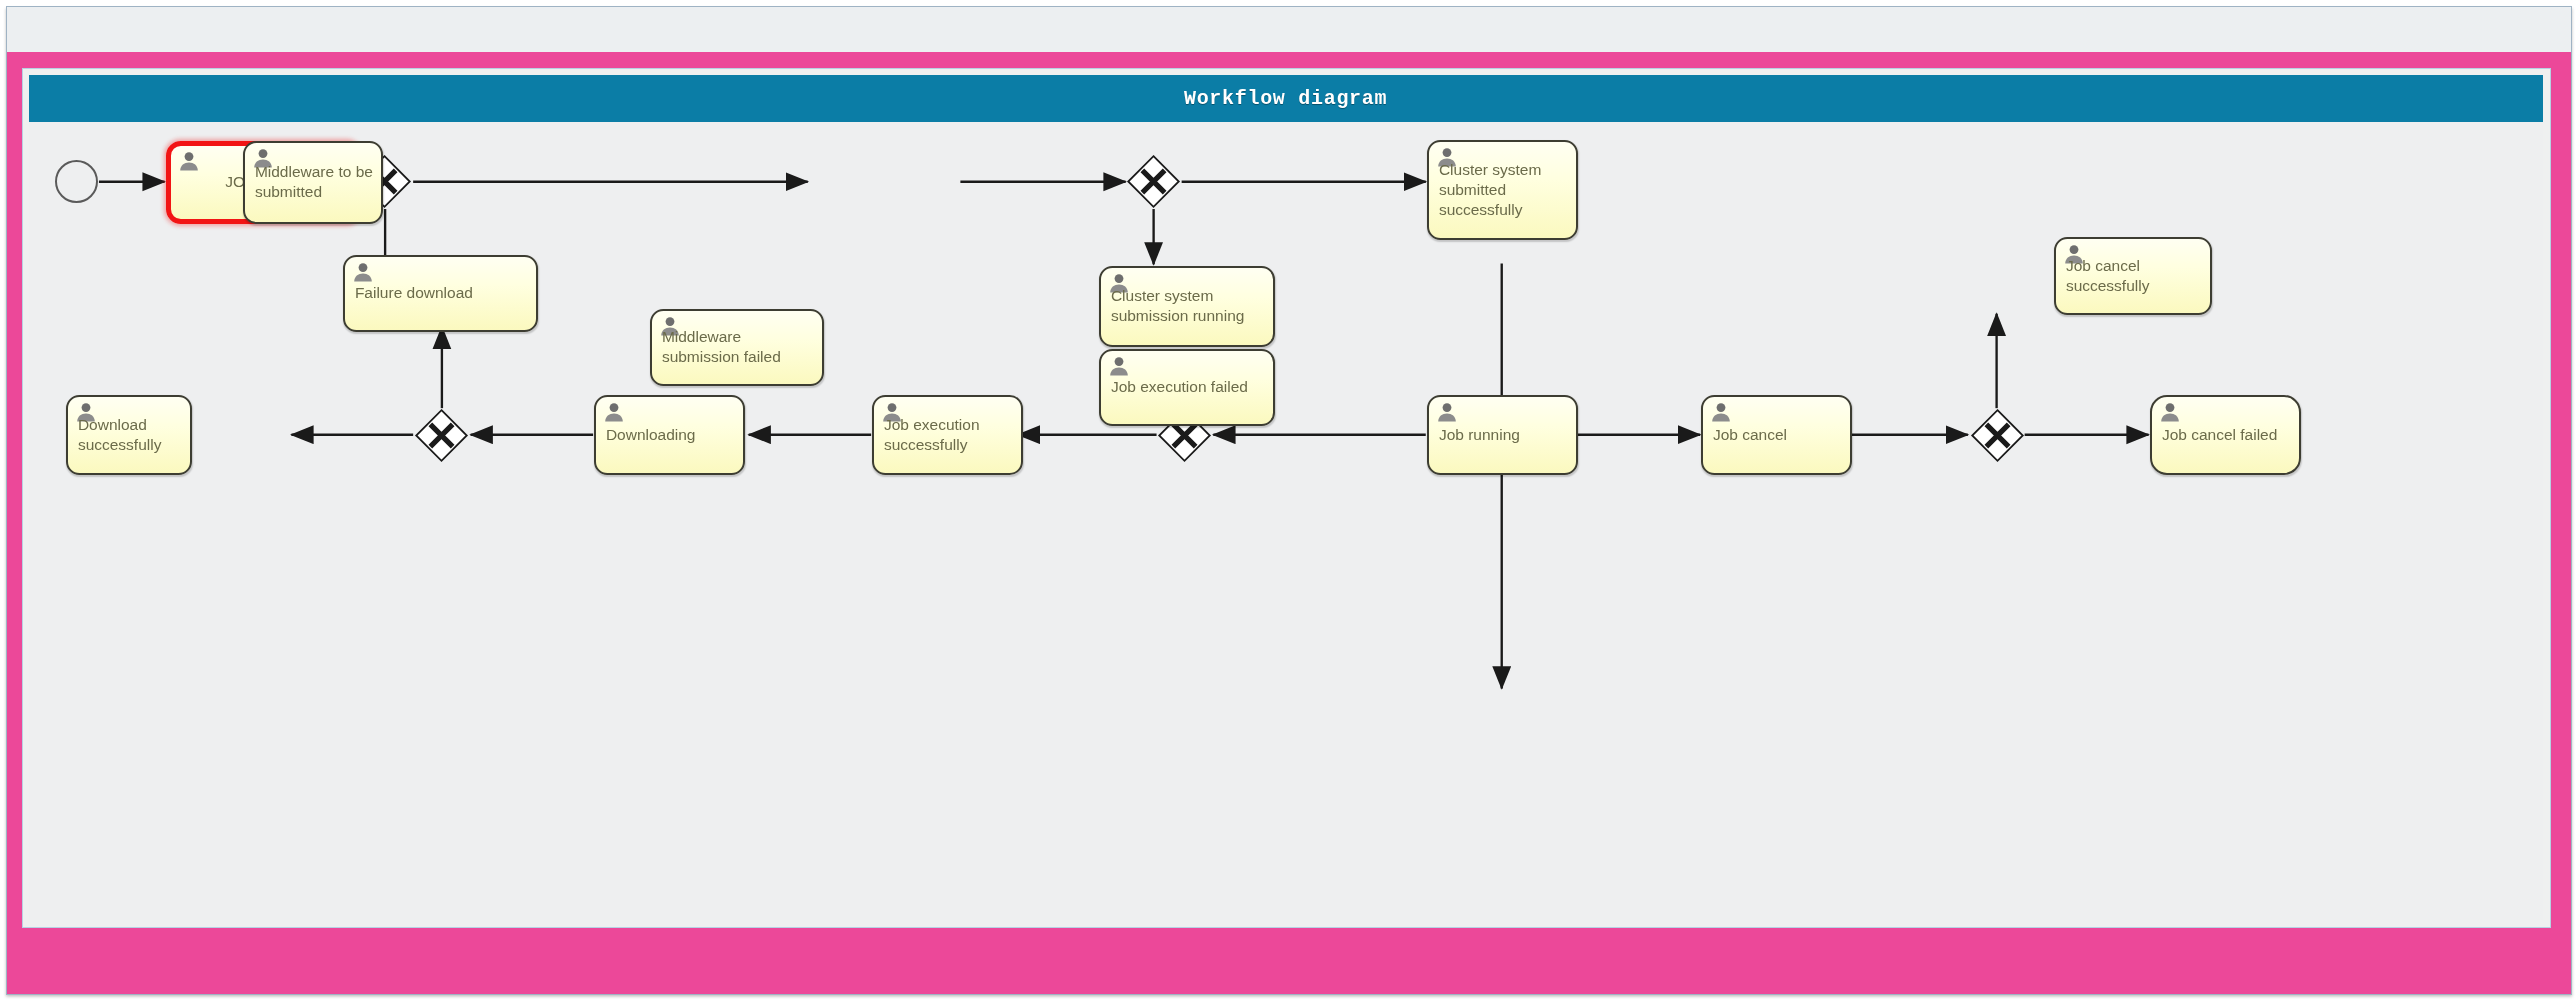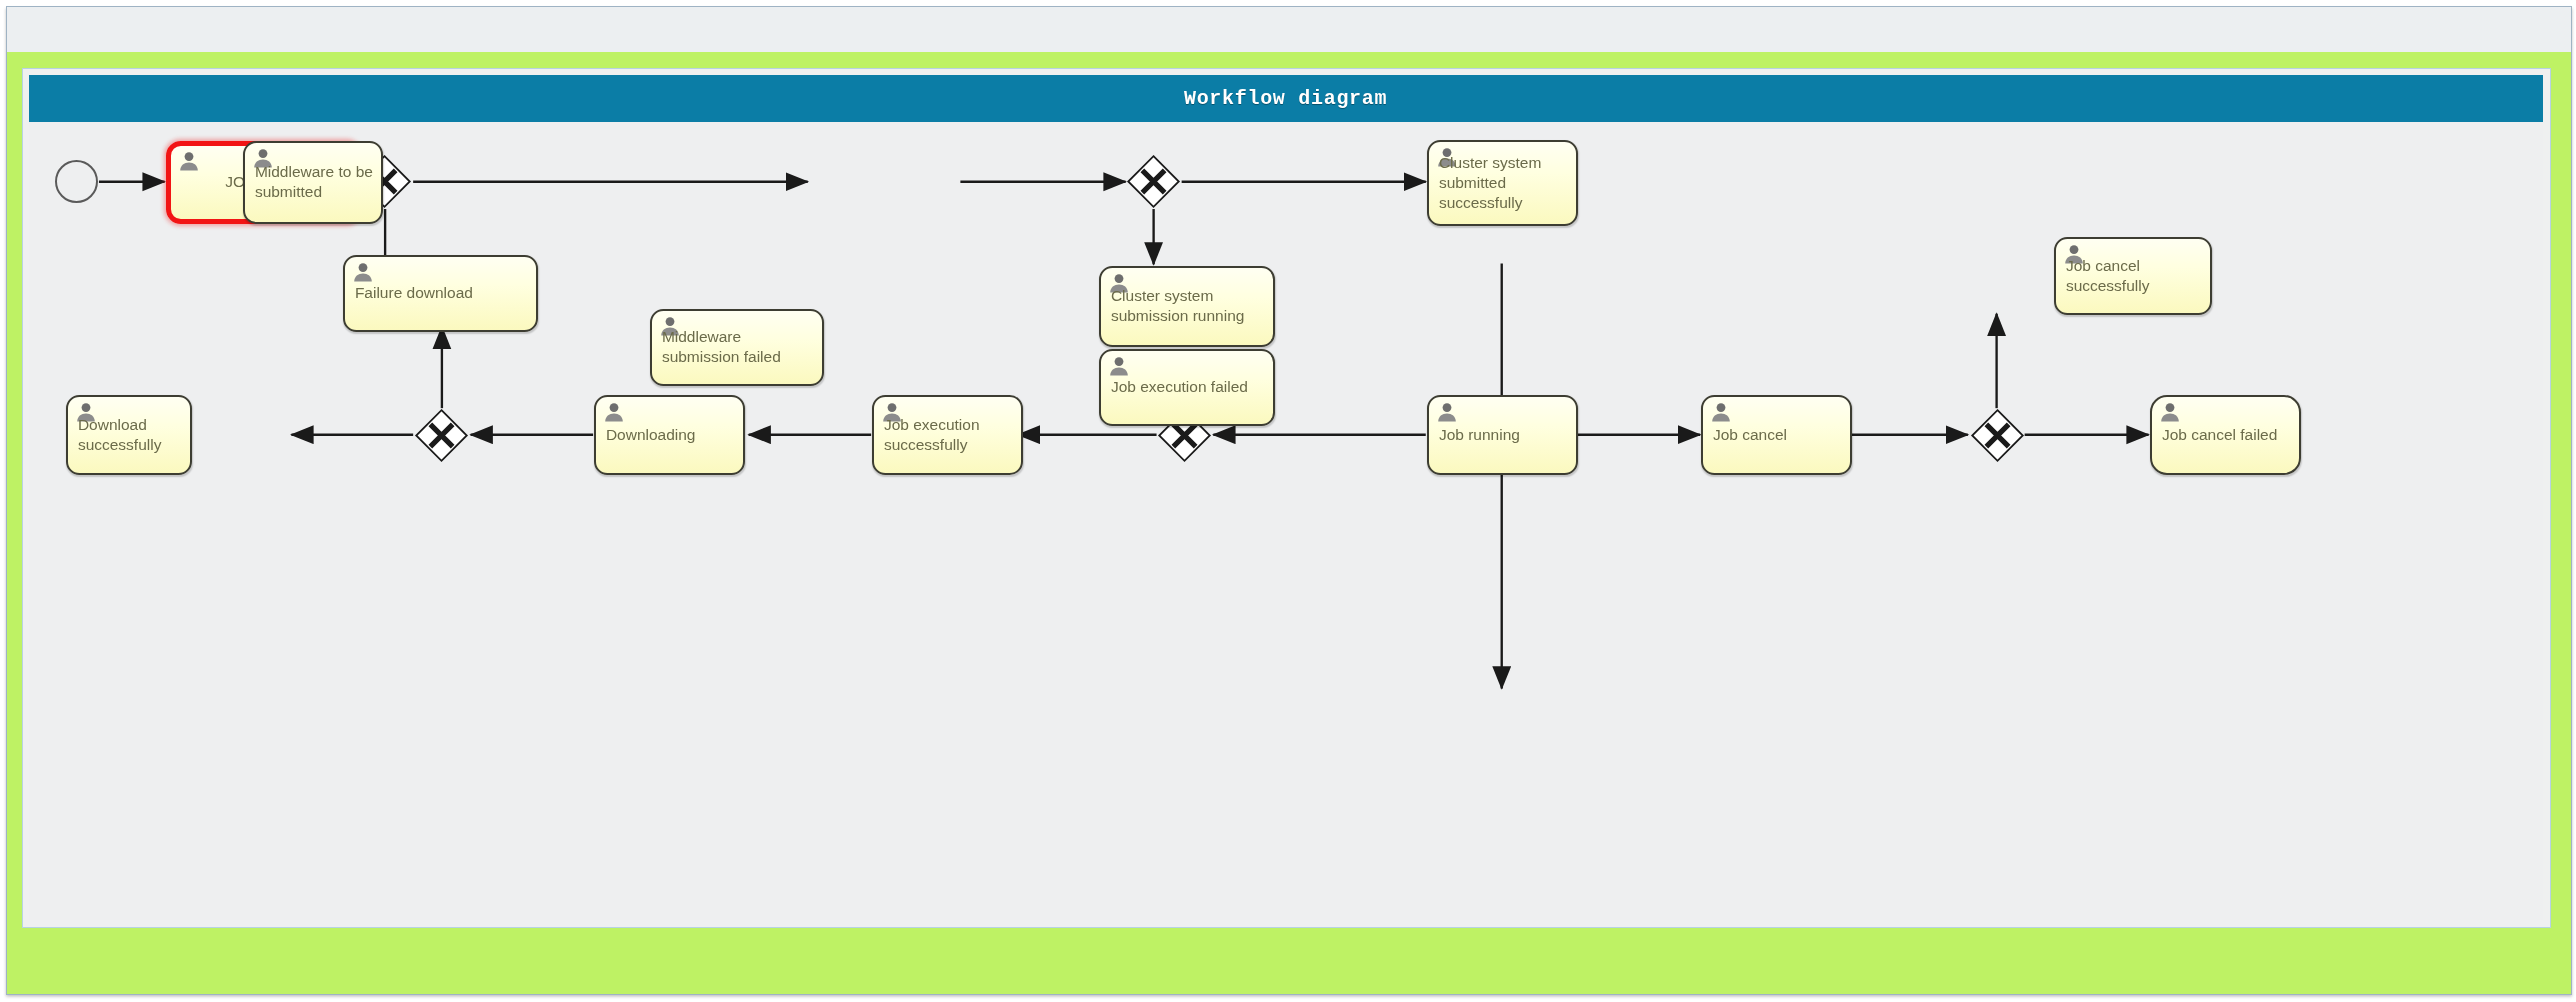--- a/index.html
+++ b/index.html
@@ -10,21 +10,21 @@
           background:#eceff1;border:0.7px solid #9fb3c4;box-shadow:0 1.5px 3px rgba(0,0,0,.25);}
   .titlebar{position:relative;height:44px;
             background:linear-gradient(180deg,#6fc7ef 0%,#2ea6e0 45%,#1e93cf 55%,#1282bd 100%);
             border-bottom:0.7px solid #0d6fa3;margin-top:48px;}
   .title-text{position:absolute;left:16px;top:10.3px;font-size:19px;font-weight:bold;color:#ffffff;
               text-shadow:0 0.7px 1.5px rgba(0,0,0,.45);letter-spacing:0.1px;}
   .close-btn{position:absolute;right:17.7px;top:7.4px;width:31px;height:31px;color:#ffffff;
              font-size:25px;line-height:29.5px;text-align:center;font-weight:bold;cursor:pointer;
              text-shadow:0 0.7px 1.5px rgba(0,0,0,.35);}
 
-  .dialog-body{position:absolute;left:0;top:45px;right:0;bottom:0;background:#bef264;}
+  .dialog-body{position:absolute;left:0;top:45px;right:0;bottom:0;background:#ec4899;}
 
   
   .panel{position:absolute;left:14.8px;top:16px;width:2527px;height:858px;
          background:#eff0f0;border:0.7px solid #b7d2e3;}
   .panel-header{position:absolute;left:5.9px;top:5.9px;width:2514px;height:47px;background:#0b7da6;}
   .panel-header-title{position:absolute;left:0;top:0;width:100%;height:47px;line-height:47px;
         text-align:center;color:#ffffff;font-family:"Liberation Mono","DejaVu Sans Mono",monospace;
         font-size:20px;font-weight:bold;letter-spacing:0.7px;text-shadow:0 0.7px 0.7px rgba(0,0,0,.35);}
 
   .canvas{position:absolute;left:5.9px;top:53px;width:2514px;height:798px;background:#eeeff0;overflow:hidden;}
@@ -163,21 +163,21 @@
           <span class="user-icon">
             <svg viewBox="0 0 30 30" width="22" height="22">
                 <circle cx="15" cy="9" r="6" fill="#6e6e6e"></circle>
                 <path d="M3 28c0-7 5.6-11 12-11s12 4 12 11z" fill="#8c8c8c"></path>
               </svg>
           </span>
           <span class="node-label">Middleware to be submitted</span>
         </div>
 
 
-        <div class="node" style="left:1398px;top:17.7px;width:151px;height:86px;">
+        <div class="node" style="left:1398px;top:17.7px;width:151px;height:100px;">
           <span class="user-icon">
             <svg viewBox="0 0 30 30" width="22" height="22">
                 <circle cx="15" cy="9" r="6" fill="#6e6e6e"></circle>
                 <path d="M3 28c0-7 5.6-11 12-11s12 4 12 11z" fill="#8c8c8c"></path>
               </svg>
           </span>
           <span class="node-label">Cluster system submitted successfully</span>
         </div>
 
         <div class="node" style="left:2025px;top:115px;width:158px;height:78px;">

